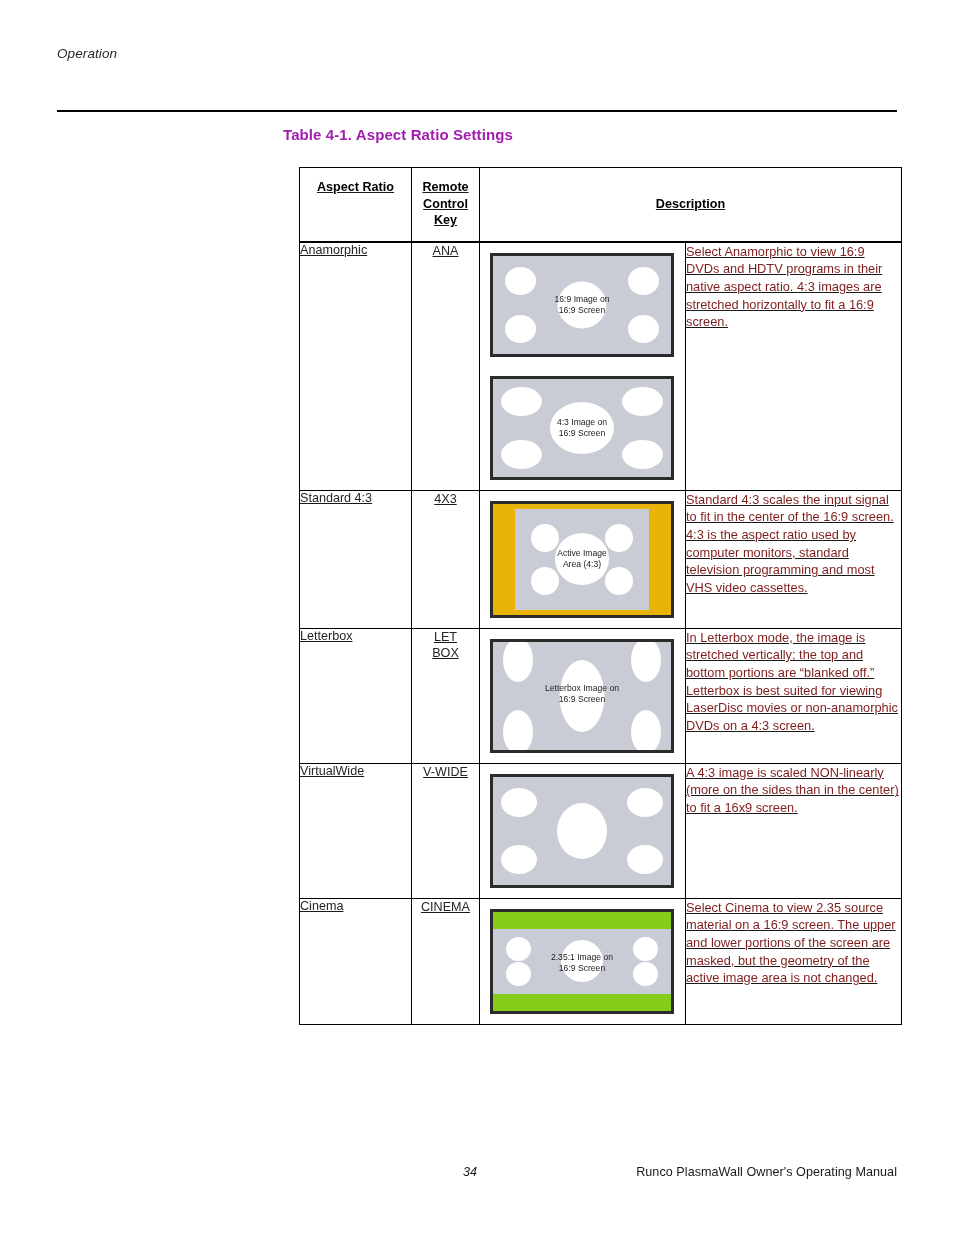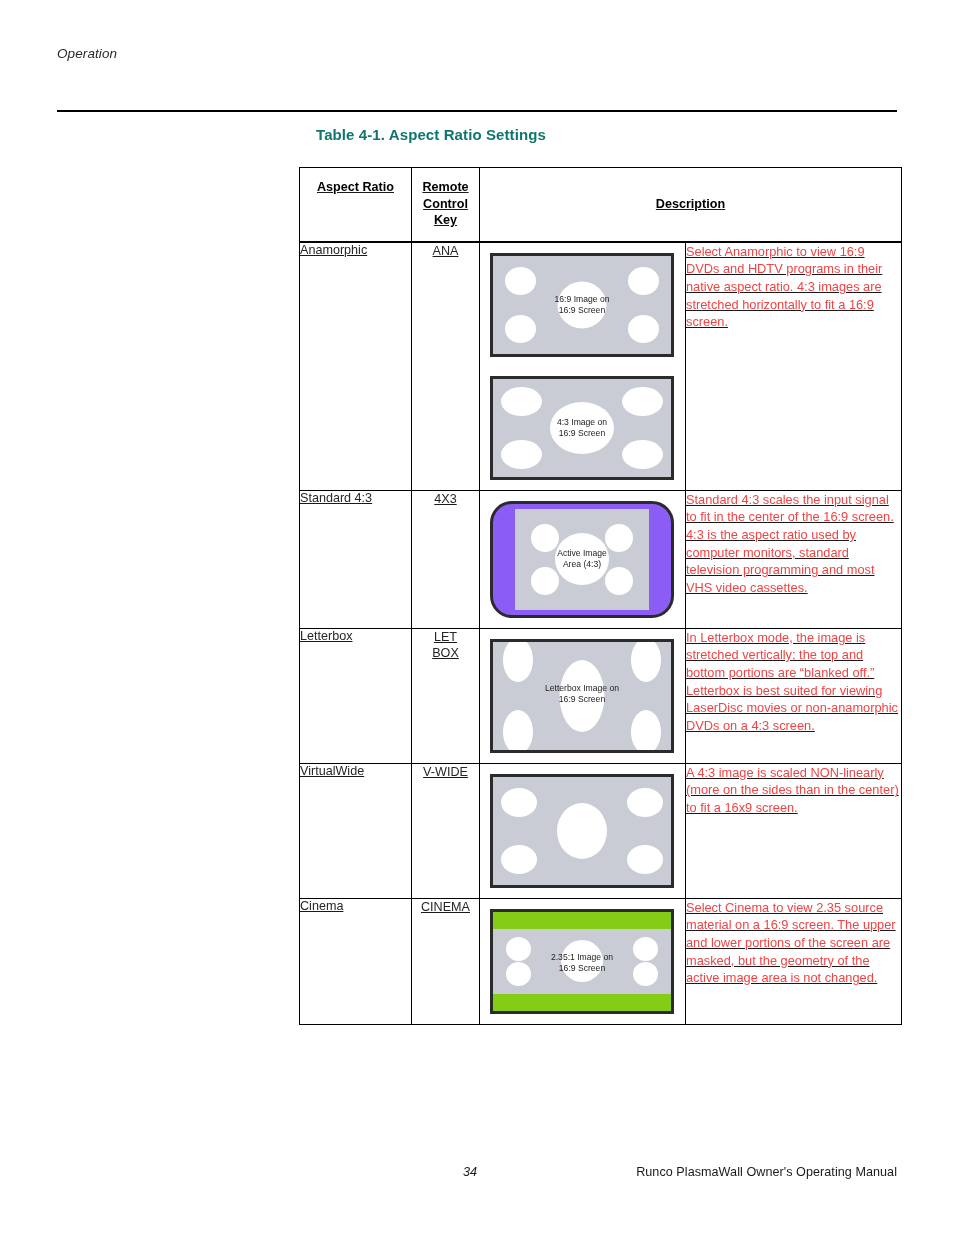--- a/index.html
+++ b/index.html
@@ -31,25 +31,25 @@
     left: 57px;
     top: 110px;
     width: 840px;
     height: 1.6px;
     background: #000;
   }
 
   
   .table-caption {
     position: absolute;
-    left: 316px;
+    left: 283px;
     top: 126px;
     font-size: 15px;
     font-weight: bold;
-    color: #0f766e;
+    color: #a21caf;
     letter-spacing: .1px;
   }
 
   
   .aspect-table {
     position: absolute;
     left: 299px;
     top: 167px;
     width: 602px;
     border-collapse: collapse;
@@ -86,21 +86,21 @@
     text-align: center;
     font-size: 12.6px;
     padding: 9px 3px 0;
     line-height: 1.32;
     color: #262626;
   }
   .cell-desc {
     font-size: 12.8px;
     line-height: 1.375;
     padding: 8px 10px 10px 10px;
-    color: #ef4444;
+    color: #7f1d1d;
   }
   .cell-fig {
     padding: 0;
     text-align: left;
   }
   .fig-wrap {
     padding: 10px 0 10px 10px;
   }
 
   
@@ -213,21 +213,21 @@
         </div>
       </td>
       <td class="cell-desc">Select Anamorphic to view 16:9 DVDs and HDTV programs in their native aspect ratio. 4:3 images are stretched horizontally to fit a 16:9 screen.</td>
     </tr>
 
     <tr>
       <td class="cell-ratio">Standard 4:3</td>
       <td class="cell-key">4X3</td>
       <td class="cell-fig">
         <div class="fig-wrap">
-          <div class="screen scr-43" style="background:#8b5cf6;border-radius:22px;">
+          <div class="screen scr-43" style="background:#eab308;">
             <div class="inner-area" style="left:22px; right:22px; top:5px; bottom:5px;"></div>
             <div class="blob" style="left:38px; top:20px; width:28px; height:28px;"></div>
             <div class="blob" style="right:38px; top:20px; width:28px; height:28px;"></div>
             <div class="blob" style="left:38px; bottom:20px; width:28px; height:28px;"></div>
             <div class="blob" style="right:38px; bottom:20px; width:28px; height:28px;"></div>
             <div class="blob" style="left:50%; top:50%; width:54px; height:52px; transform:translate(-50%,-50%);"></div>
             <div class="cap" style="top:44px;">Active Image
 Area (4:3)</div>
           </div>
         </div>

